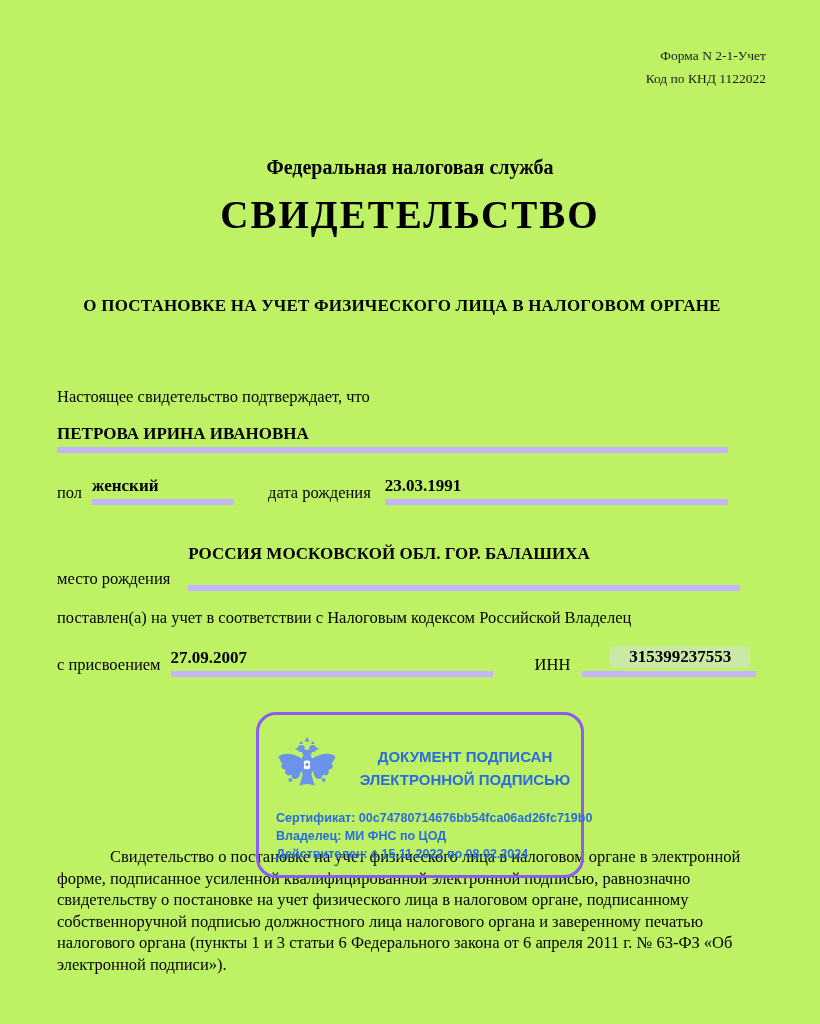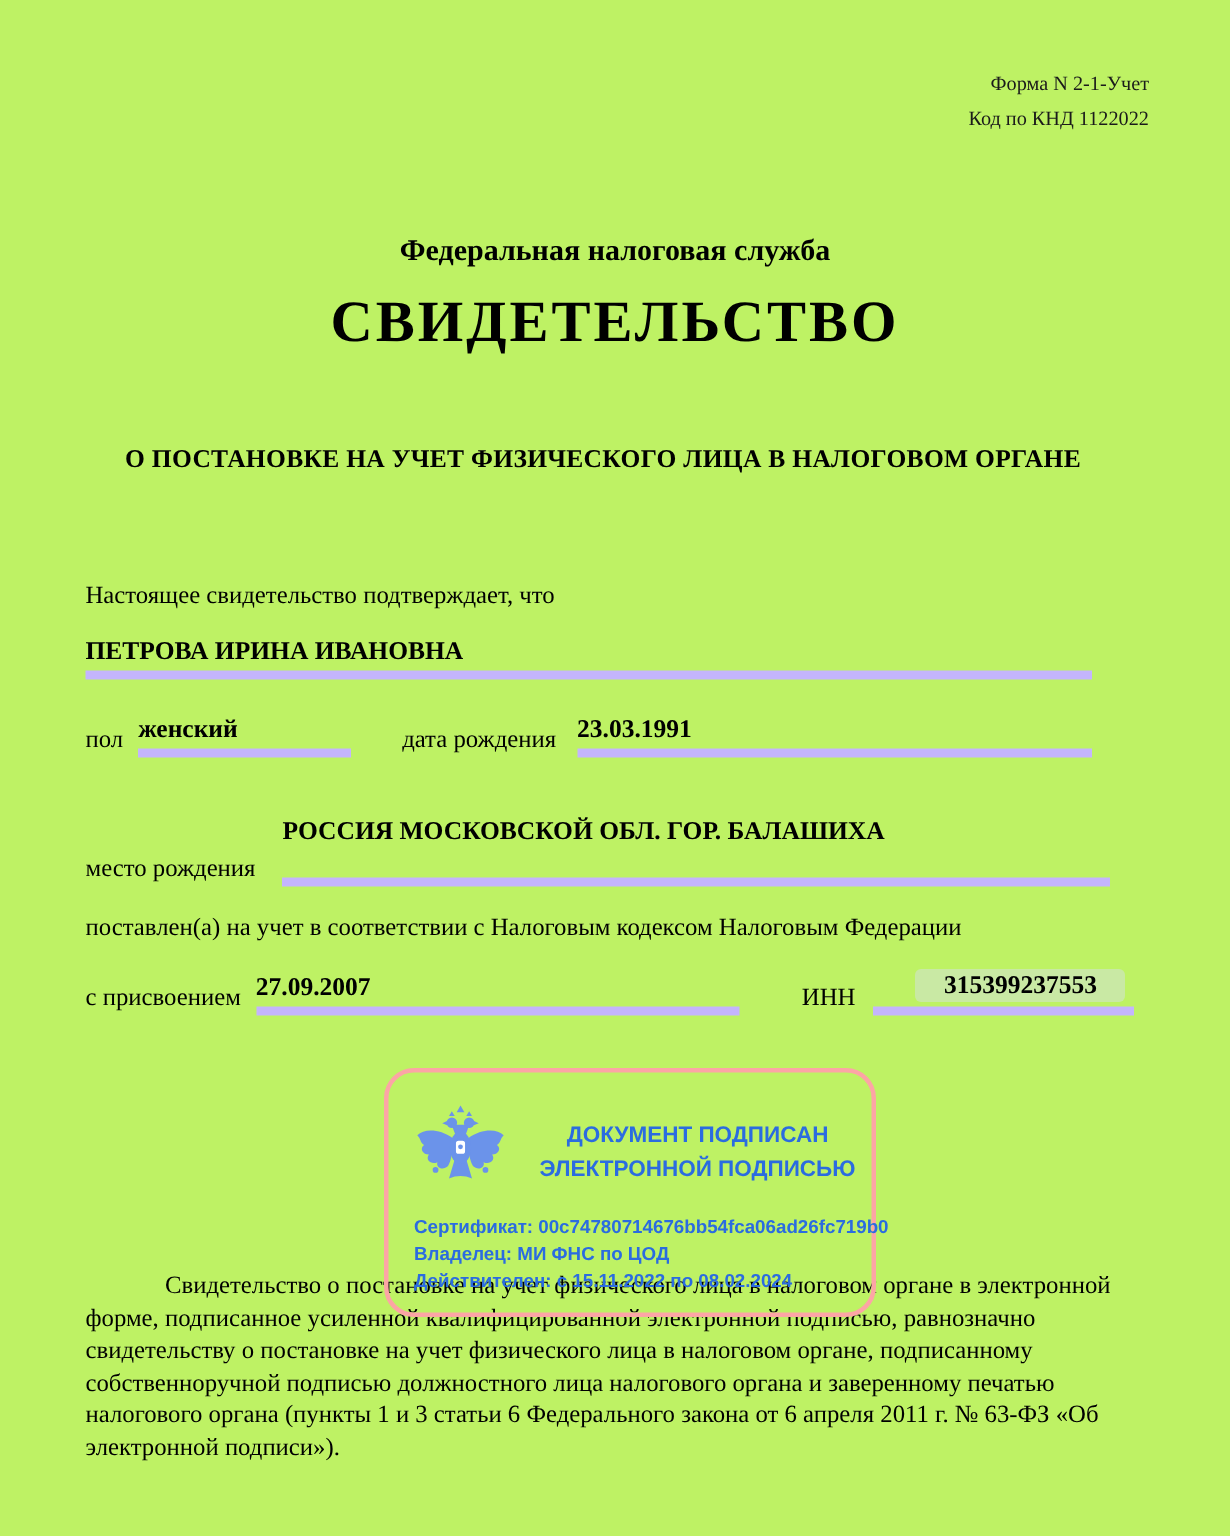--- a/index.html
+++ b/index.html
@@ -67,21 +67,21 @@
   .lbl-inn { margin-left: 42px; }
   .f-inn { flex: 1; margin-left: 12px; padding-bottom: 3px; }
   .inn-highlight {
     display: inline-block; background: #c9e9a4; border-radius: 4px;
     padding: 1px 19px; font-weight: bold; font-size: 17px; margin-left: 28px;
   }
 
   
   .stamp {
     position: absolute; top: 712px; left: 256px; width: 322px; height: 160px;
-    border: 3px solid #fca5a5; border-radius: 20px;
+    border: 3px solid #8b5cf6; border-radius: 20px;
     background: transparent; z-index: 2;
     font-family: "Liberation Sans", sans-serif;
   }
   .stamp .emblem { position: absolute; top: 16px; left: 16px; }
   .stamp-title {
     position: absolute; top: 30px; left: 96px; right: 6px;
     text-align: center; color: #2b6ce0; font-weight: bold;
     font-size: 15px; line-height: 23px;
   }
   .stamp-meta {
@@ -124,21 +124,21 @@
     <span class="fieldline f-gender"><span class="val">женский</span></span>
     <span class="lbl lbl-bdate">дата рождения</span>
     <span class="fieldline f-bdate"><span class="val">23.03.1991</span></span>
   </div>
 
   <div class="flex-row row-bplace">
     <span class="lbl">место рождения</span>
     <span class="fieldline f-bplace"><span class="val">РОССИЯ МОСКОВСКОЙ ОБЛ. ГОР. БАЛАШИХА</span></span>
   </div>
 
-  <div class="registered-line">поставлен(а) на учет в соответствии с Налоговым кодексом Налоговым Федерации</div>
+  <div class="registered-line">поставлен(а) на учет в соответствии с Налоговым кодексом Российской Владелец</div>
 
   <div class="flex-row row-assign">
     <span class="lbl">с присвоением</span>
     <span class="fieldline f-adate"><span class="val">27.09.2007</span></span>
     <span class="lbl lbl-inn">ИНН</span>
     <span class="fieldline f-inn"><span class="inn-highlight">315399237553</span></span>
   </div>
 
   <div class="stamp">
     <span class="emblem">

